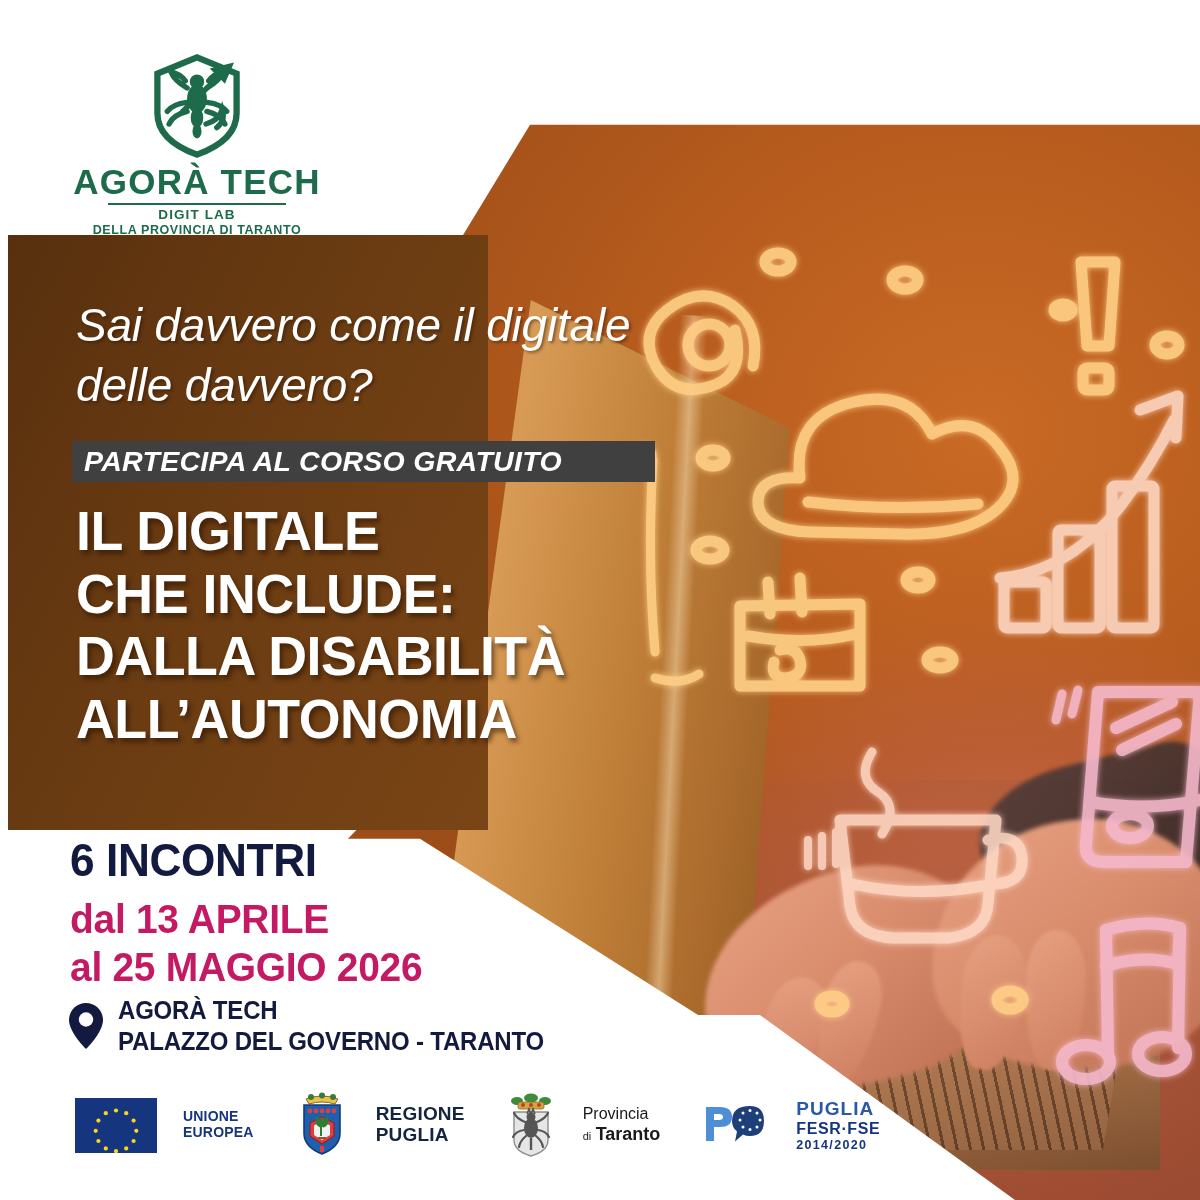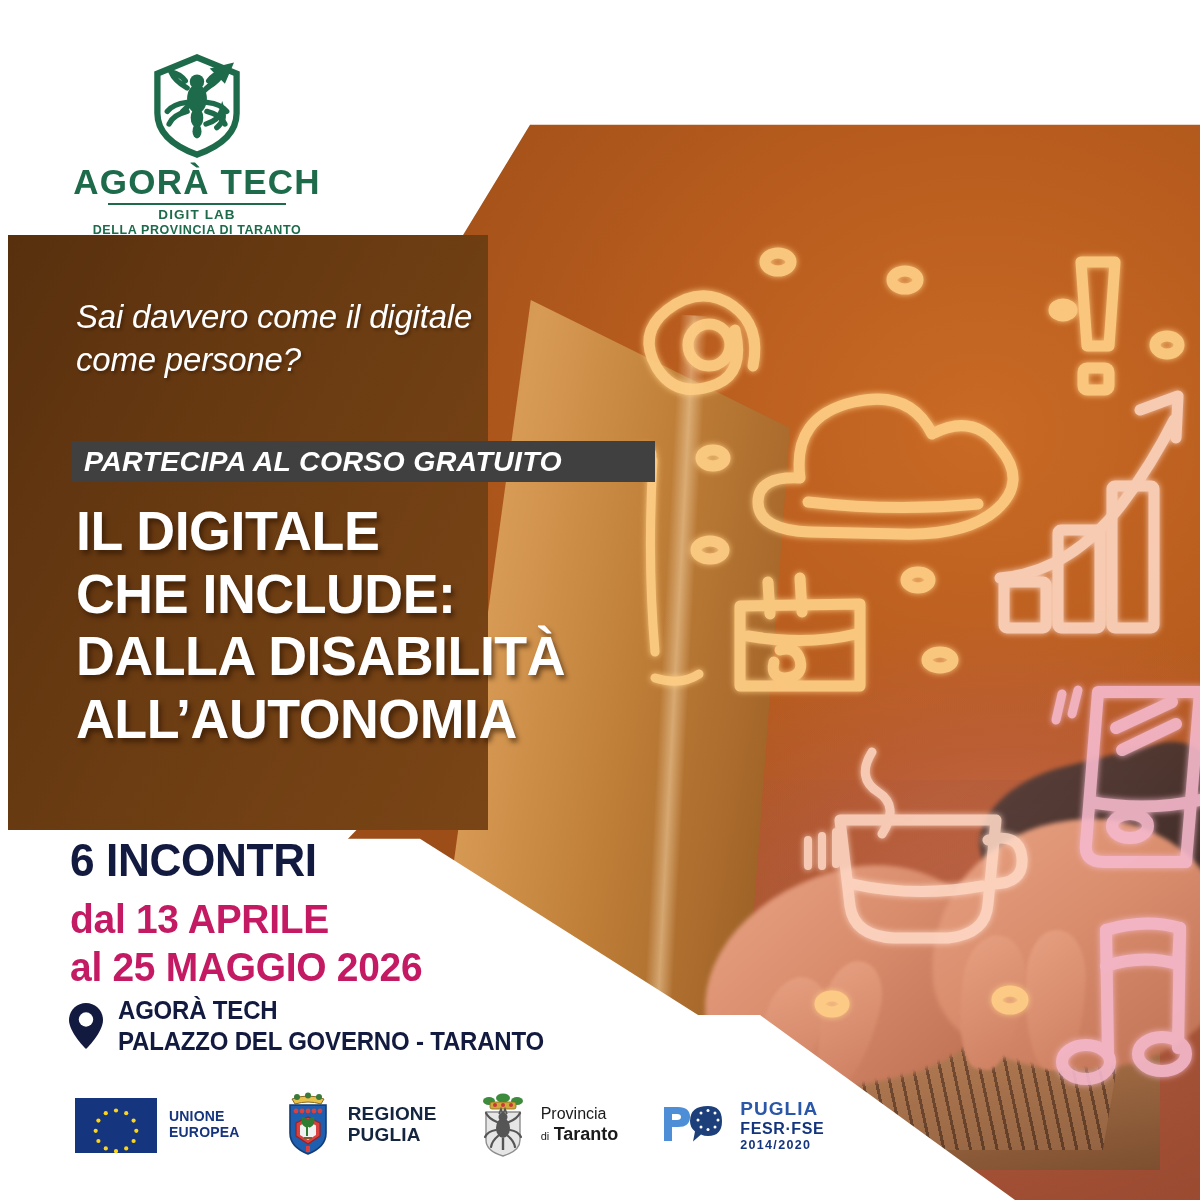--- a/index.html
+++ b/index.html
@@ -196,21 +196,21 @@
     letter-spacing: 0.6px;
     color: #1d6b4a;
     line-height: 1.2;
   }
 
   
   .tagline {
     position: absolute;
     left: 76px; top: 296px;
     width: 600px;
-    font-size: 33px;
+    font-size: 46px;
     font-style: italic;
     font-weight: 400;
     color: #ffffff;
     line-height: 1.30;
     letter-spacing: -0.2px;
     text-shadow: 2px 2px 3px rgba(40,18,4,0.45);
   }
 
   
   .ribbon {
@@ -288,21 +288,21 @@
   }
 
   
   .footer {
     position: absolute;
     left: 75px; bottom: 42px;
     display: flex;
     align-items: center;
     gap: 40px;
   }
-  .flogo { display: flex; align-items: center; gap: 12px; }
+  .flogo { display: flex; align-items: center; gap: 26px; }
   .eu-flag {
     width: 82px; height: 55px;
     background: #16357f;
     display: block;
   }
   .eu-txt {
     font-size: 14px; font-weight: 600; color: #16357f;
     line-height: 1.12; letter-spacing: 0.2px;
   }
   .rp-txt {
@@ -467,21 +467,21 @@
       </g>
     </svg>
     <div class="logo-word">AGORÀ TECH</div>
     <div class="logo-rule"></div>
     <div class="logo-sub1">DIGIT LAB</div>
     <div class="logo-sub2">DELLA PROVINCIA DI TARANTO</div>
   </div>
 
   <div class="tagline">
     <div>Sai davvero come il digitale</div>
-    <div>come persone?</div>
+    <div>delle davvero?</div>
   </div>
 
   <div class="ribbon">
     <span class="ribbon-text">PARTECIPA AL CORSO GRATUITO</span>
   </div>
 
   <div class="main-title">
     <div>IL DIGITALE</div>
     <div>CHE INCLUDE:</div>
     <div>DALLA DISABILITÀ</div>

